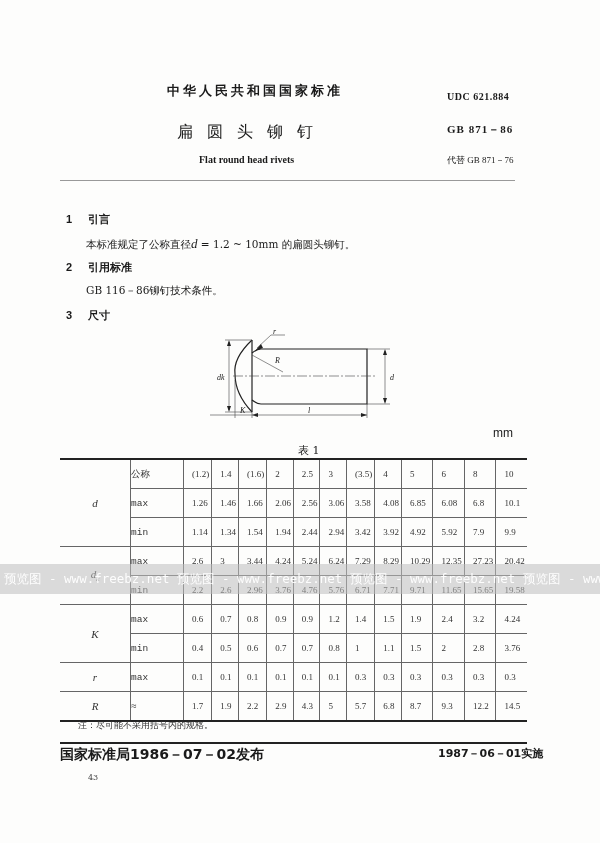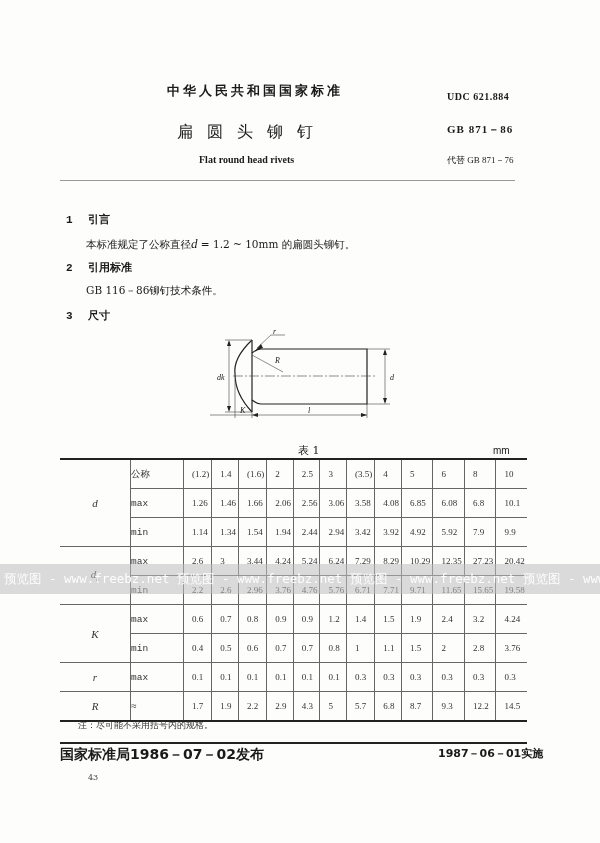--- a/index.html
+++ b/index.html
@@ -9,27 +9,27 @@
       font-family: "DejaVu Serif", serif;
     }
     .abs { position: absolute; }
     .org { left: 167px; top: 82px; font-family: "DejaVu Sans", sans-serif; font-size: 13px; font-weight: bold; letter-spacing: 3px; }
     .title-cn { left: 177px; top: 122px; font-family: "DejaVu Sans", sans-serif; font-size: 16px; letter-spacing: 14px; }
     .title-en { left: 199px; top: 154px; font-family: "Liberation Serif", serif; font-size: 10px; font-weight: bold; }
     .udc { left: 447px; top: 91px; font-family: "Liberation Serif", serif; font-size: 10px; font-weight: bold; letter-spacing: 0.5px; text-align: center; }
     .gb { left: 447px; top: 122px; font-family: "Liberation Serif", serif; font-size: 11px; font-weight: bold; letter-spacing: 1px; }
     .replace { left: 447px; top: 154px; font-family: "Liberation Serif", serif; font-size: 9px; }
     .hr-top { left: 60px; top: 180px; width: 455px; border-top: 1px solid #999; }
-    .sec { font-family: Liberation Mono, monospace; font-size: 11px; font-weight: bold; }
+    .sec { font-family: Liberation Sans, sans-serif; font-size: 11px; font-weight: bold; }
     .sec .num { display: inline-block; width: 22px; }
     .para { font-family: "DejaVu Serif", serif; font-size: 10.5px; }
     .para i { font-family: "Liberation Serif", serif; font-size: 13px; }
     .diagram { left: 205px; top: 330px; width: 190px; height: 90px; }
     .tcap { left: 298px; top: 443px; font-size: 11px; }
-    .unit { left: 493px; top: 445px; font-size: 10px; font-family: "Liberation Sans", sans-serif; }
+    .unit { left: 493px; top: 426px; font-size: 12px; font-family: "Liberation Sans", sans-serif; }
     table.spec {
       position: absolute; left: 60px; top: 458px; width: 467px;
       border-collapse: collapse; font-family: "Liberation Serif", serif; font-size: 9px;
       border-top: 2px solid #222; border-bottom: 2px solid #222;
     }
     table.spec td {
       border: 1px solid #666; height: 28px; padding: 0 0 0 8px; text-align: left; color: #333;
     }
     table.spec tr td:first-child { border-left: none; }
     table.spec tr td:last-child { border-right: none; }

